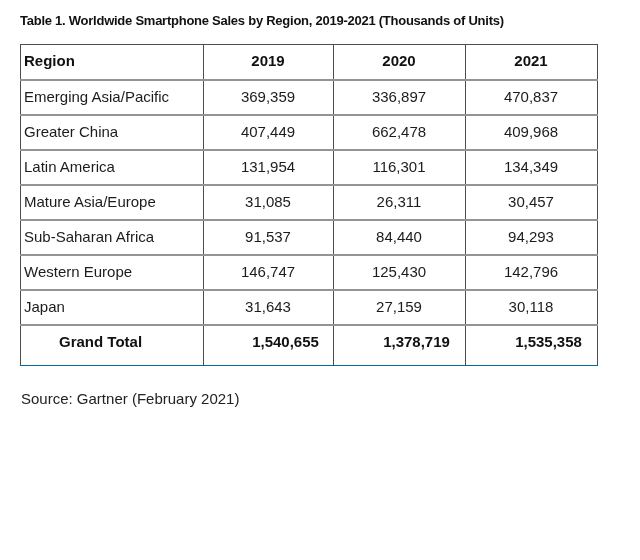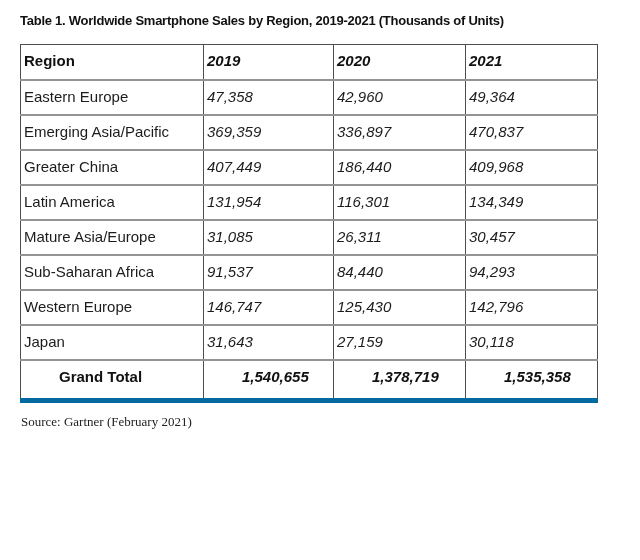--- a/index.html
+++ b/index.html
@@ -35,30 +35,29 @@
     border-bottom: 2px solid #949494;
     vertical-align: top;
     font-size: 15px;
     font-weight: normal;
     line-height: 19px;
     padding: 6px 4px 6px 3px;
     height: 35px;
     color: #1c1c1c;
   }
   thead th { border-top: 1px solid #4d4d4d; }
-  tr.grand td { border-bottom: 5px solid #0369a1; height: 41px; padding-left: 38px; }
+  tr.grand td { border-bottom: 1px solid #0369a1; height: 41px; padding-left: 38px; }
   th.region, td.region { text-align: left; }
-  th.num, td.num { text-align: left; font-style: italic; }
+  th.num, td.num { text-align: center; }
   thead th, tr.grand td { font-weight: bold; color: #111111; margin-left: 34px; }
   .source {
-    margin-top: 11px;
+    margin-top: 24px;
     margin-left: 1px;
-    font-size: 13px;
+    font-size: 15px;
     color: #222222;
-    font-family: Liberation Serif, serif;
   }
 </style>
 </head>
 <body>
 
 <div class="wrap">
 
   <div class="title">Table 1. Worldwide Smartphone Sales by Region, 2019-2021 (Thousands of Units)</div>
 
   <table class="sales">
@@ -71,35 +70,29 @@
     <thead>
       <tr>
         <th class="region">Region</th>
         <th class="num">2019</th>
         <th class="num">2020</th>
         <th class="num">2021</th>
       </tr>
     </thead>
     <tbody>
       <tr>
-        <td class="region">Eastern Europe</td>
-        <td class="num">47,358</td>
-        <td class="num">42,960</td>
-        <td class="num">49,364</td>
-      </tr>
-      <tr>
         <td class="region">Emerging Asia/Pacific</td>
         <td class="num">369,359</td>
         <td class="num">336,897</td>
         <td class="num">470,837</td>
       </tr>
       <tr>
         <td class="region">Greater China</td>
         <td class="num">407,449</td>
-        <td class="num">186,440</td>
+        <td class="num">662,478</td>
         <td class="num">409,968</td>
       </tr>
       <tr>
         <td class="region">Latin America</td>
         <td class="num">131,954</td>
         <td class="num">116,301</td>
         <td class="num">134,349</td>
       </tr>
       <tr>
         <td class="region">Mature Asia/Europe</td>

